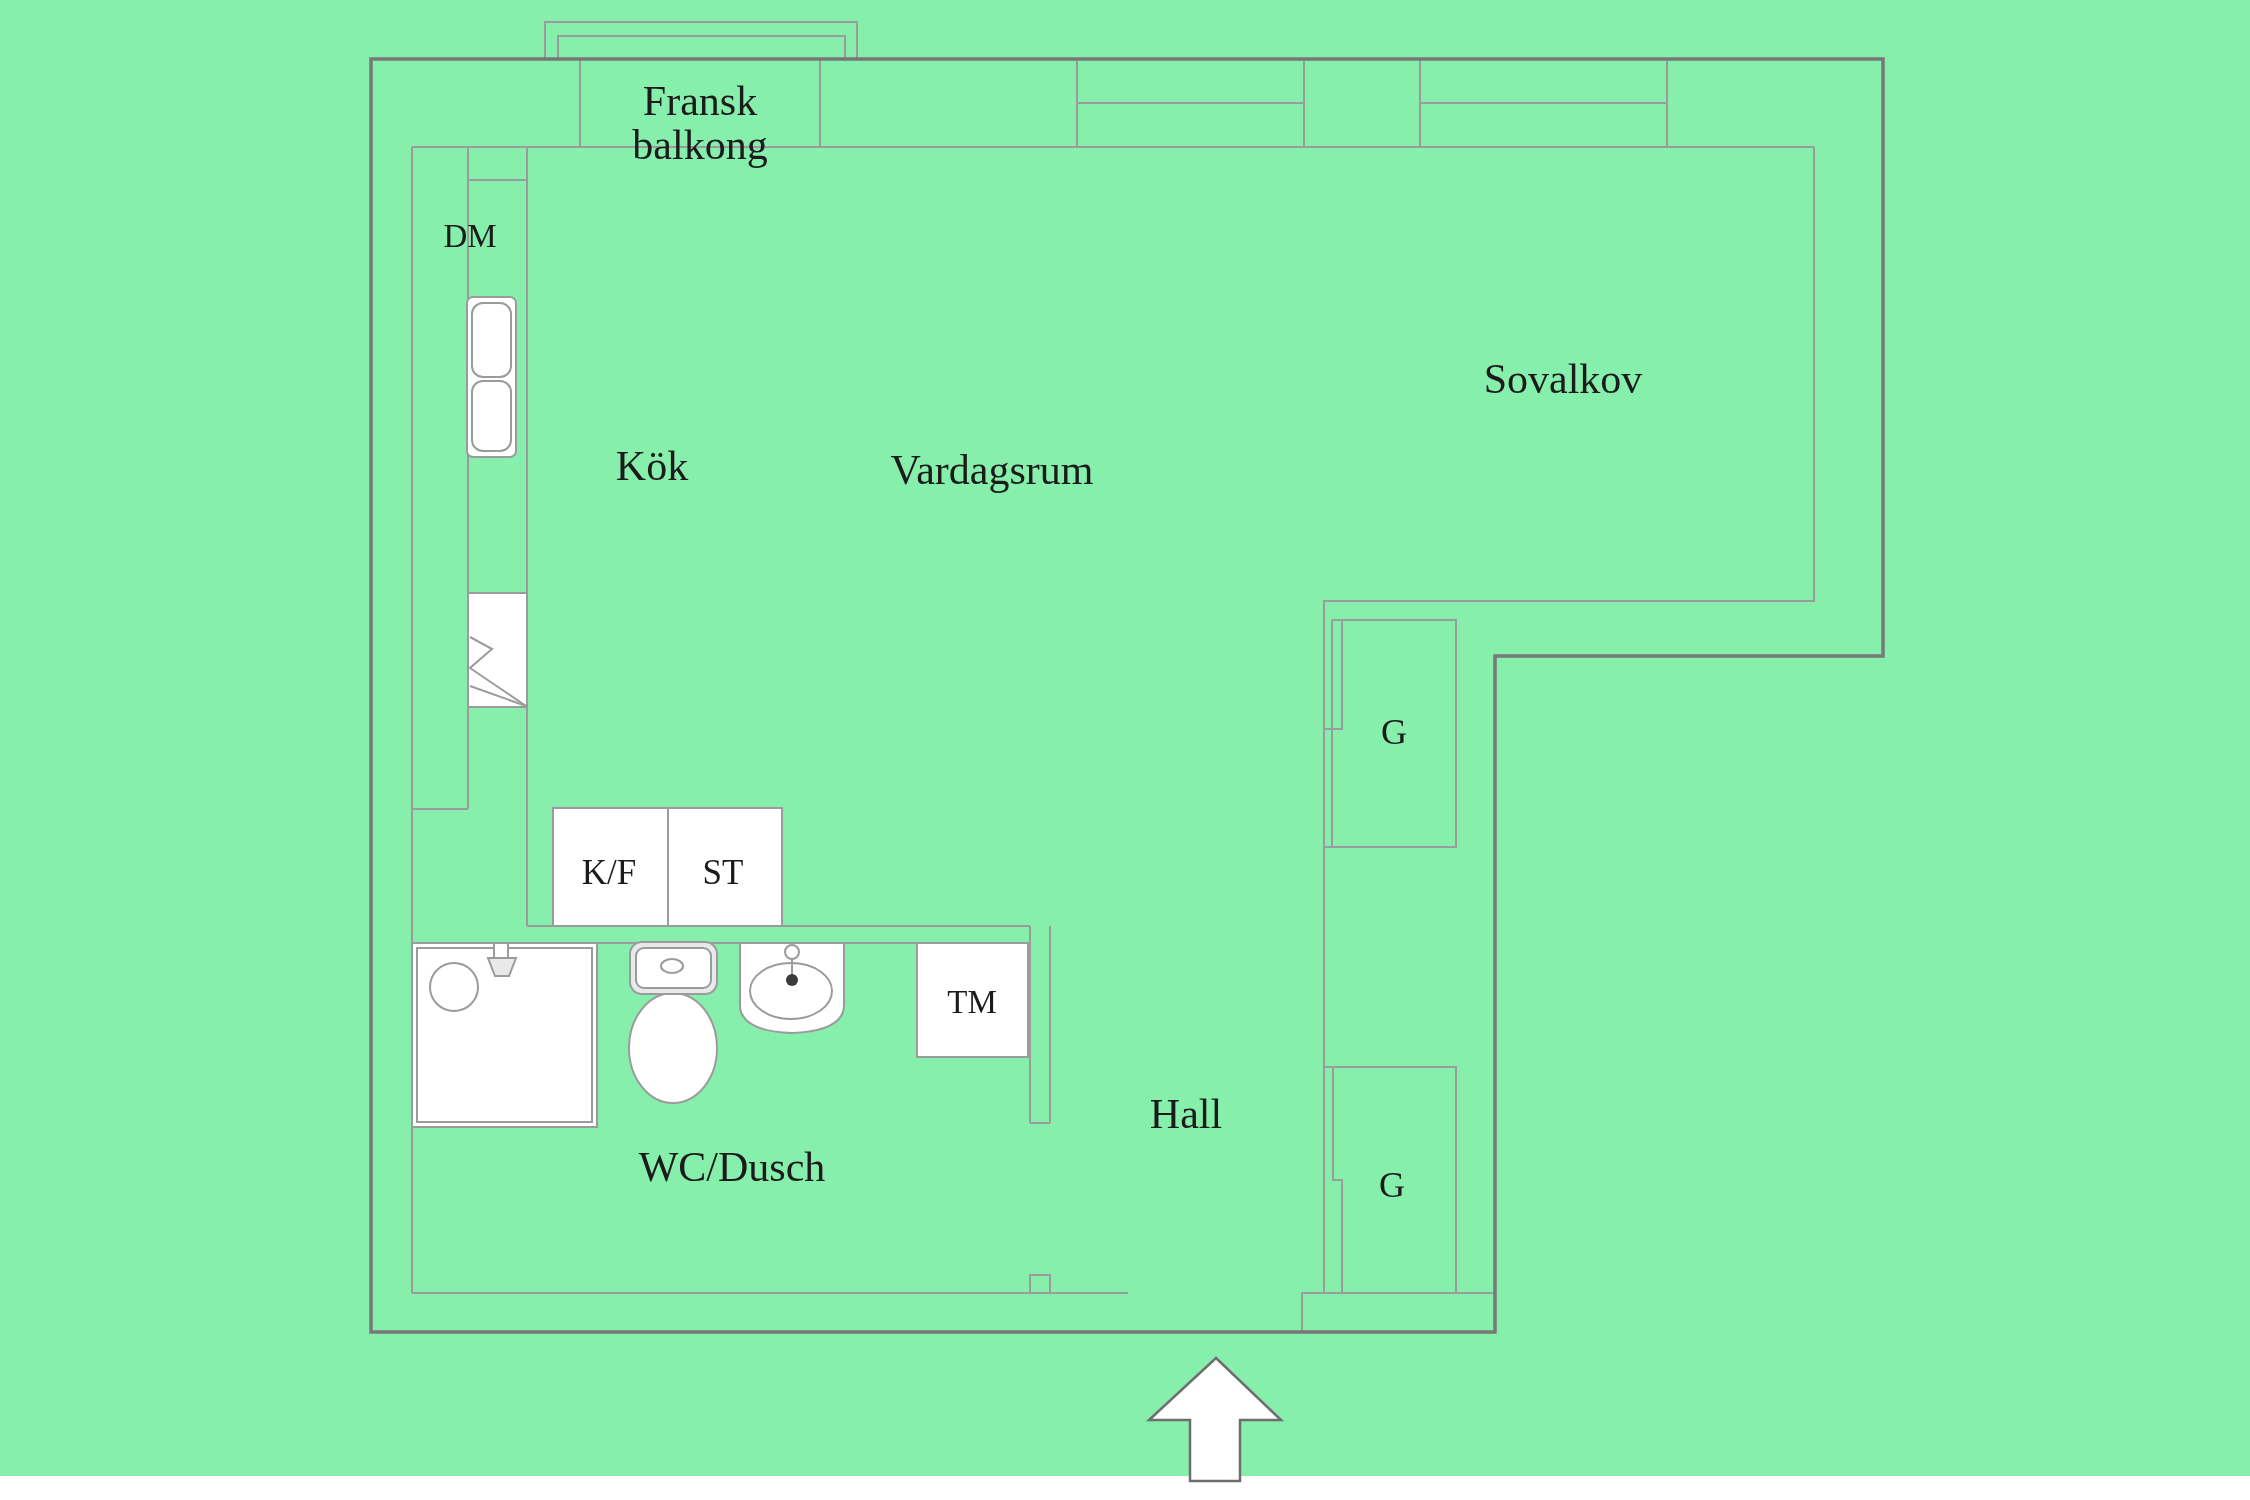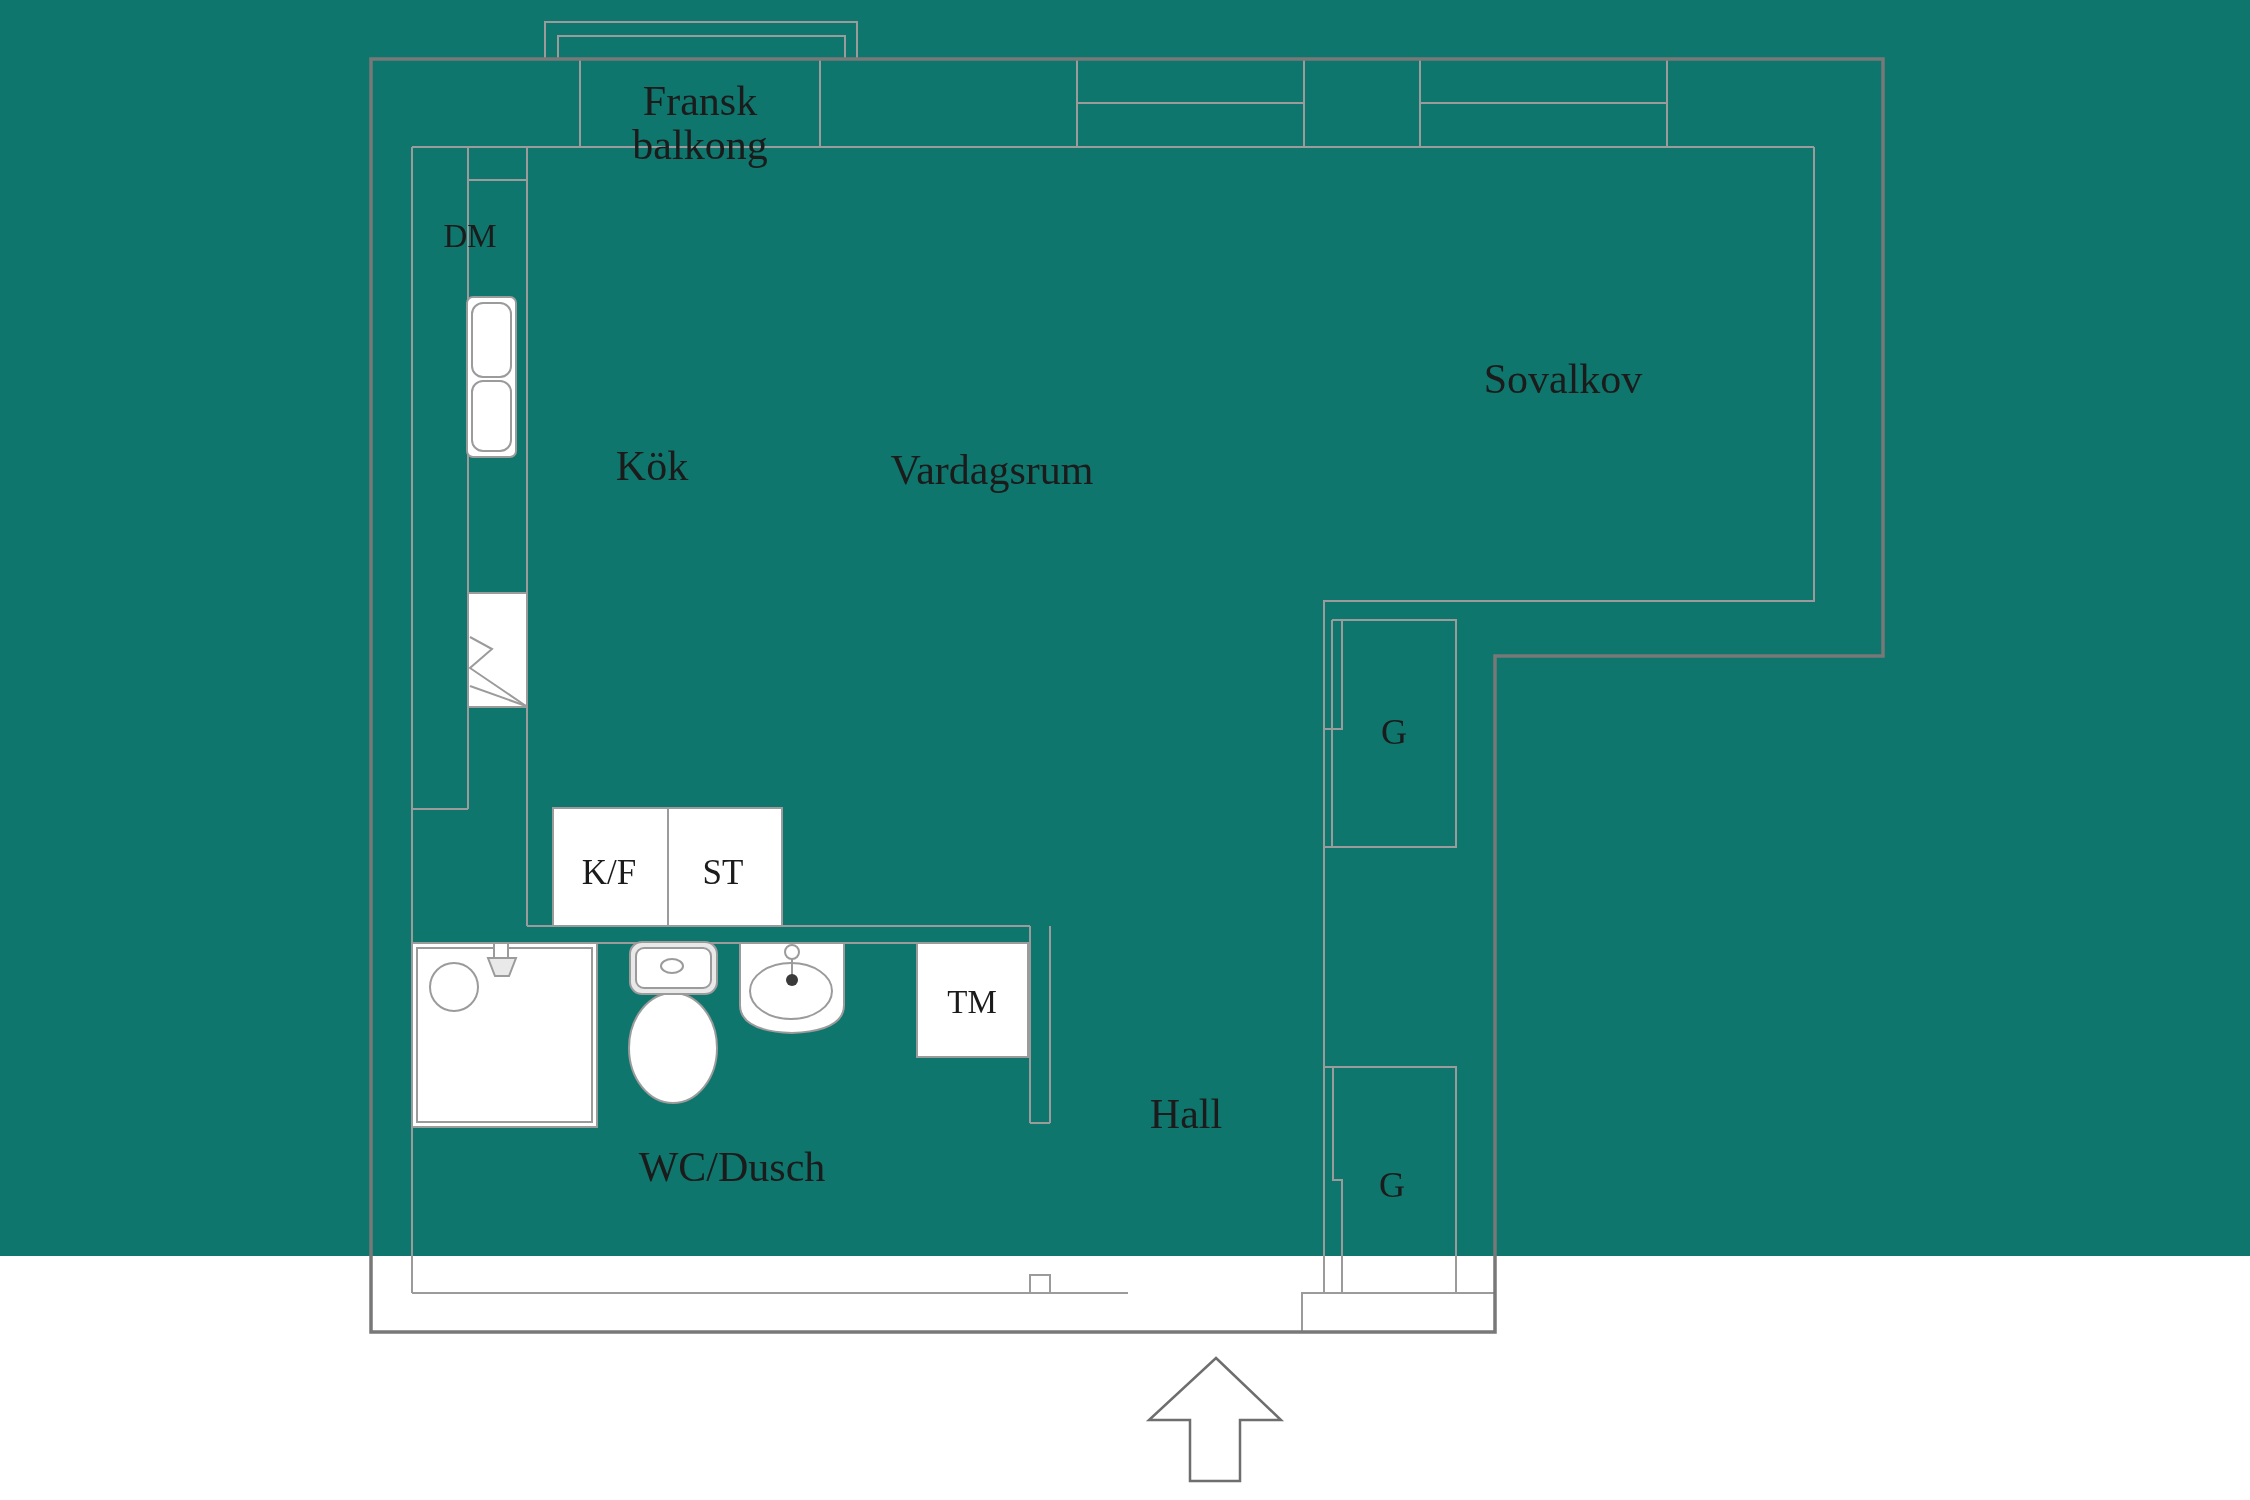--- a/index.html
+++ b/index.html
@@ -6,22 +6,22 @@
     margin: 0;
     padding: 0;
     background: #ffffff;
     width: 2250px;
     height: 1500px;
     overflow: hidden;
   }
   .plan-wrap {
     position: relative;
     width: 2250px;
-    height: 1256px;
-    background: #0f766e;
+    height: 1476px;
+    background: #86efac;
   }
   svg { display: block; }
   .room-label {
     font-family: "Liberation Serif", "DejaVu Serif", serif;
     fill: #1b1b1b;
   }
   .lbl-42 { font-size: 42px; }
   .lbl-36 { font-size: 36px; }
   .lbl-35 { font-size: 35px; }
   .lbl-33 { font-size: 33px; }

